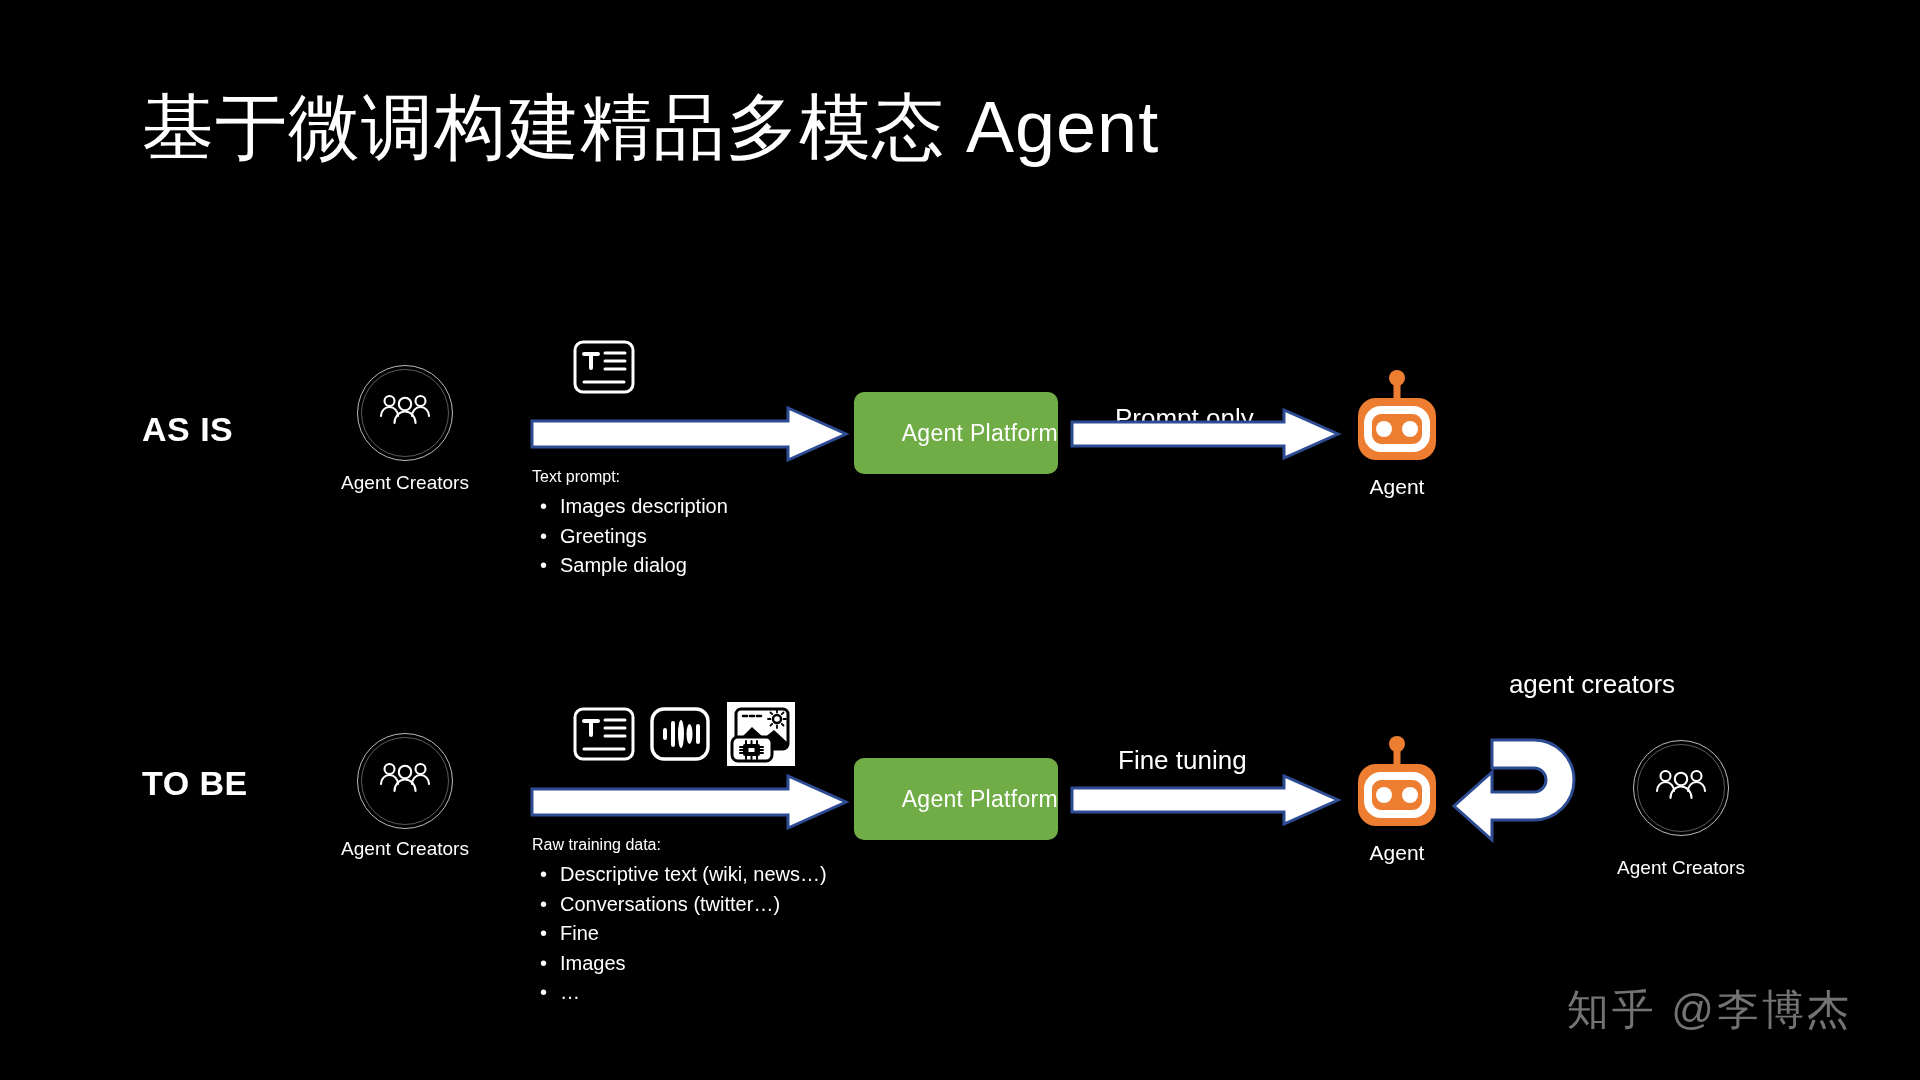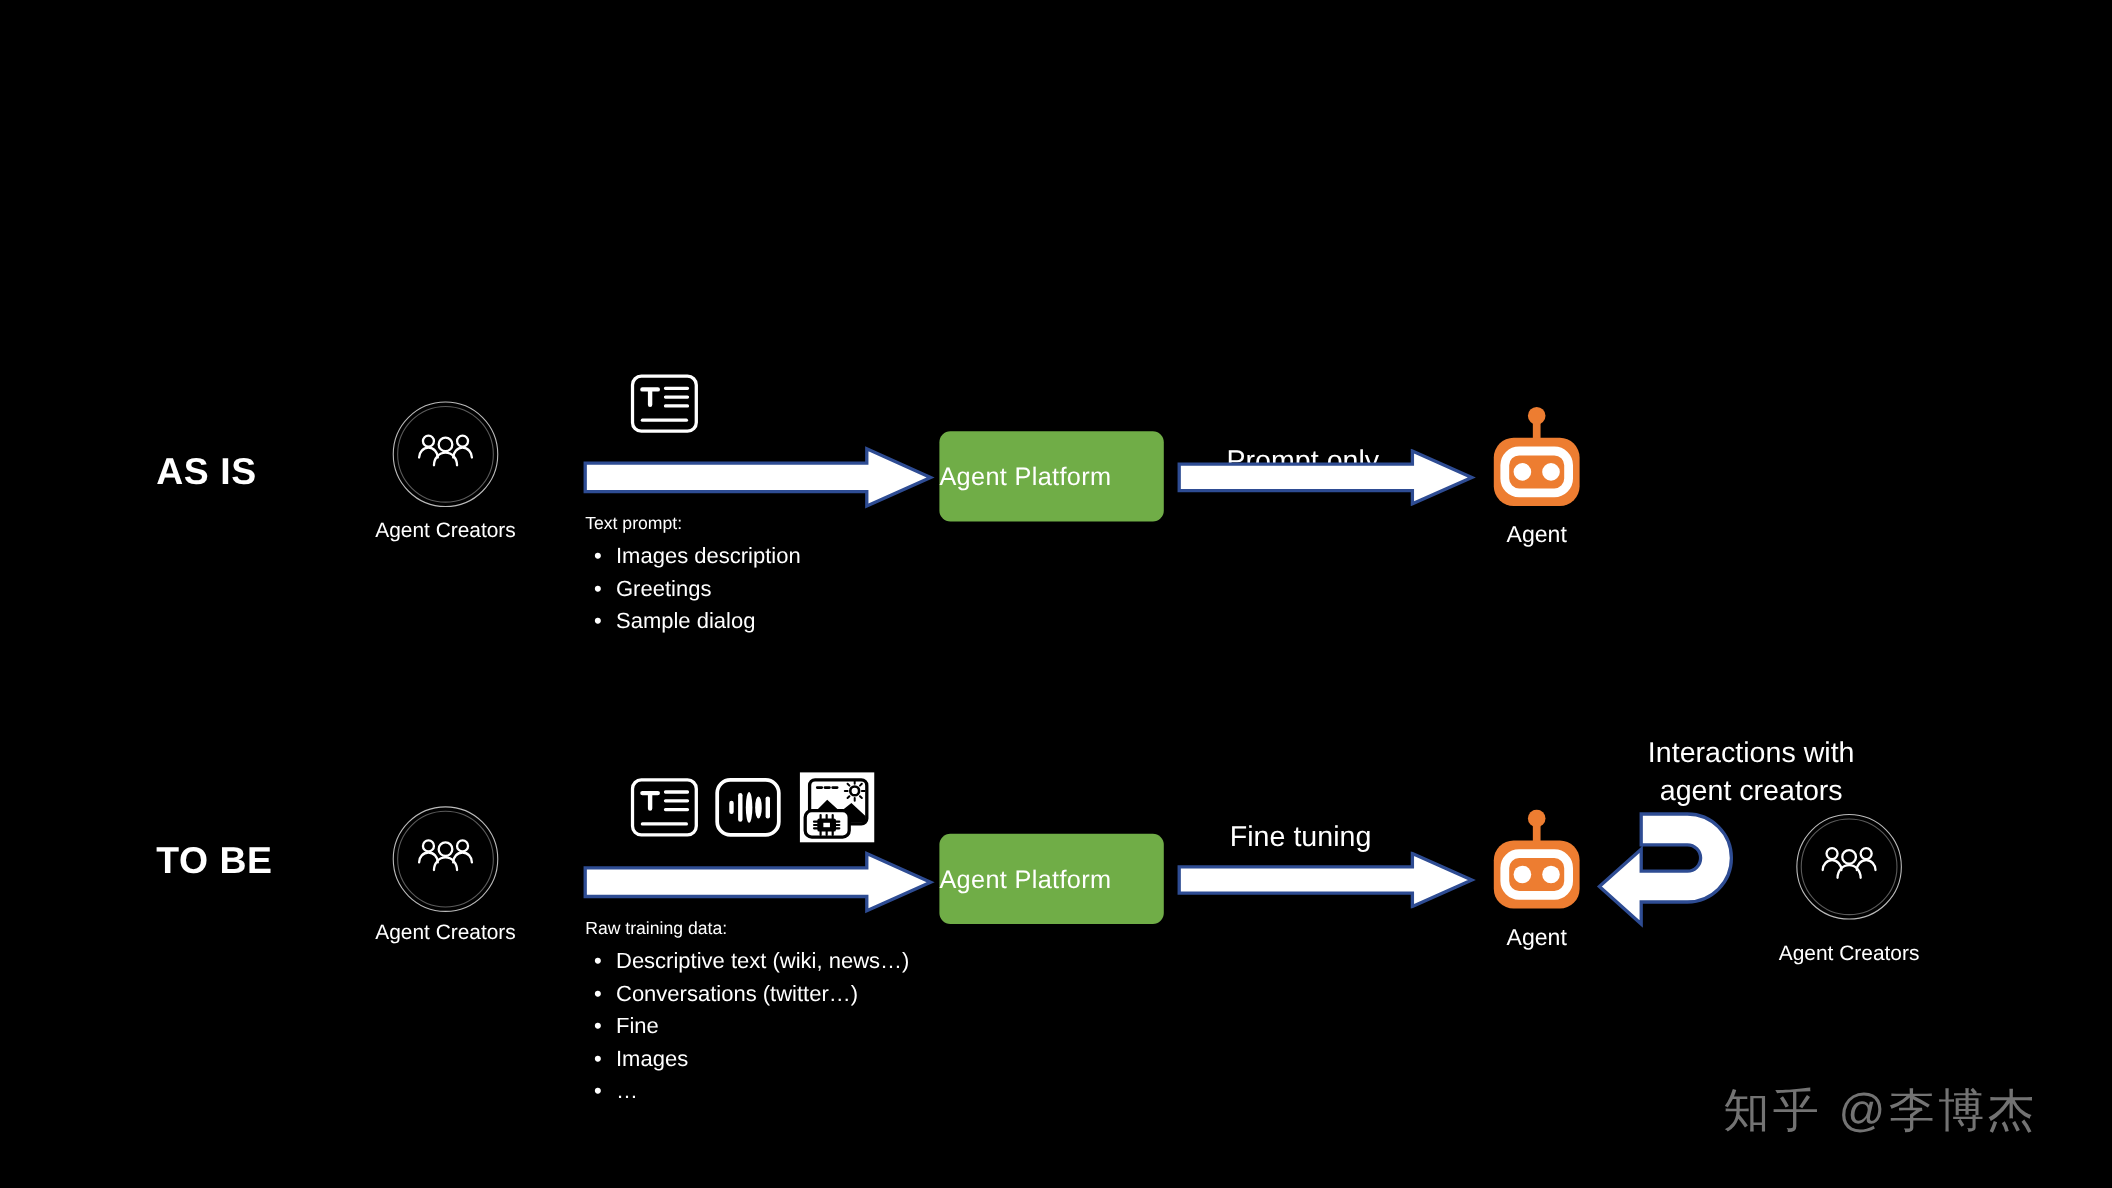--- a/index.html
+++ b/index.html
@@ -69,21 +69,21 @@
   
   .micon { position:absolute; }
 
   
   .platform {
     position:absolute;
     background:#70ad47;
     border-radius:10px;
     display:flex;
     align-items:center;
-    justify-content:flex-start;
+    justify-content:flex-end;
     color:#ffffff;
     font-size:23px;
     letter-spacing:.3px;
     box-shadow:0 0 0 0 rgba(0,0,0,0);
   }
 
   
   .flow-label {
     position:absolute;
     font-size:26px;
@@ -133,20 +133,21 @@
     color:#737373;
     letter-spacing:3px;
     white-space:nowrap;
   }
 </style>
 </head>
 <body>
 
 <div id="slide">
 
+  <div id="slide-title">基于微调构建精品多模态 Agent</div>
 
   <div class="row-label" style="left:142px; top:410px;">AS IS</div>
 
   <div class="creators" style="left:357px; top:365px;">
     <div class="ring"></div>
     <div class="ring2"></div>
     <svg width="52" height="48" viewBox="0 0 52 48">
       <g fill="none" stroke="#ffffff" stroke-width="2.1" stroke-linecap="round">
         <circle cx="10.5" cy="12" r="5"></circle>
         <path d="M2 27 A8.5 9 0 0 1 19 27"></path>
@@ -319,21 +320,20 @@
       <rect x="45.5" y="12" width="7" height="20" fill="#ED7D31"></rect>
       <rect x="10" y="28" width="78" height="62" rx="18" fill="#ED7D31"></rect>
       <rect x="20" y="40" width="58" height="38" rx="13" fill="none" stroke="#ffffff" stroke-width="8"></rect>
       <circle cx="36" cy="59" r="8" fill="#ffffff"></circle>
       <circle cx="62" cy="59" r="8" fill="#ffffff"></circle>
     </svg>
   </div>
   <div class="robot-label" style="left:1298px; top:841px; width:198px;">Agent</div>
 
   <div class="flow-label multi" style="left:1462px; top:668px; width:260px;">
-    <div>Interactions with</div>
     <div>agent creators</div>
   </div>
 
   <div class="arrow" style="left:1448px; top:736px;">
     <svg width="140" height="116" viewBox="0 0 140 116">
       <path d="M44 4 H86 A40 40 0 0 1 86 84 H44 V104 L6 70 L44 36 V56 H86 A12 12 0 0 0 86 32 H44 Z" fill="#ffffff" stroke="#2E4C93" stroke-width="3" stroke-linejoin="miter"></path>
     </svg>
   </div>
 
   <div class="creators" style="left:1633px; top:740px;">

